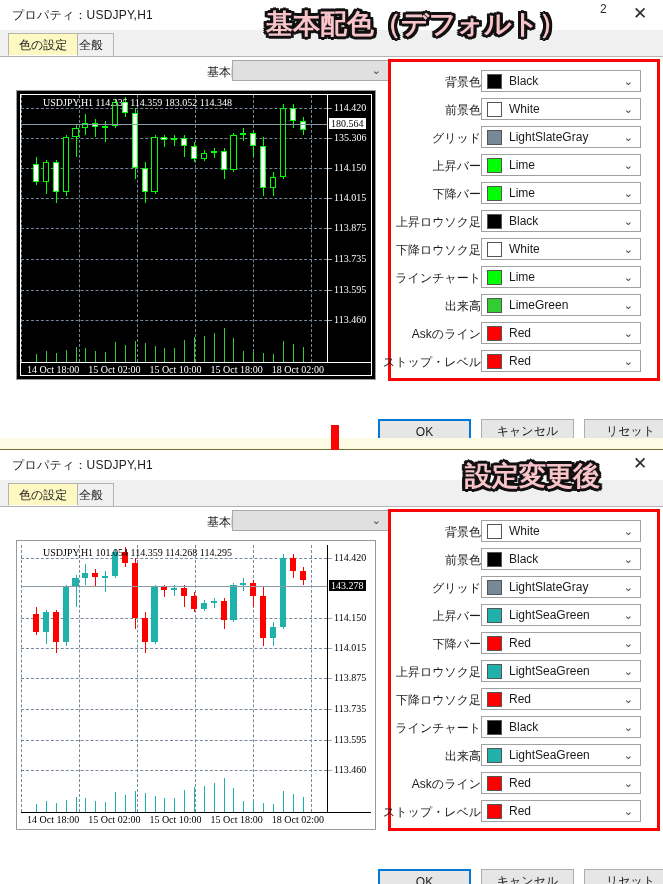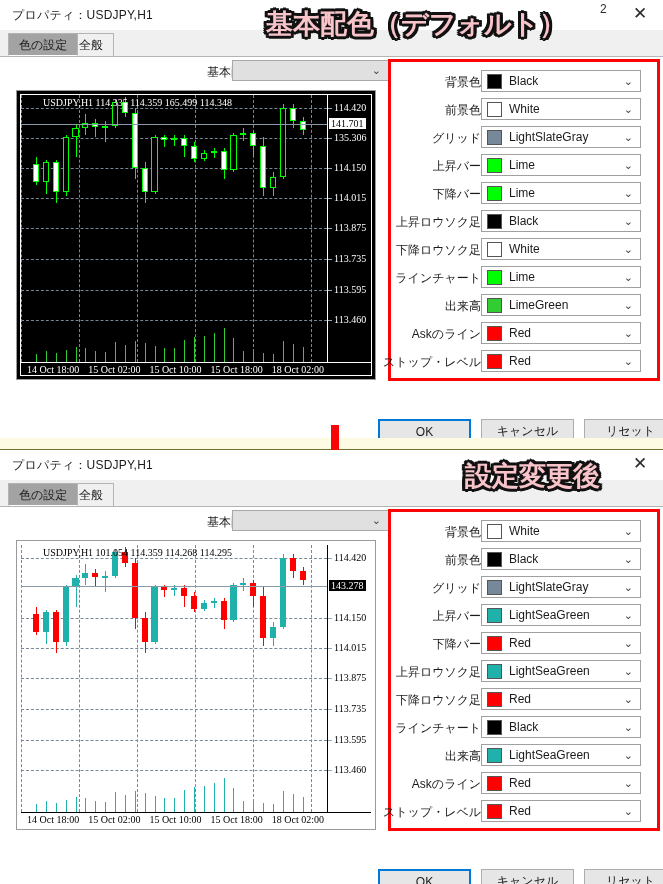--- a/index.html
+++ b/index.html
@@ -14,21 +14,21 @@
   #panel-divider{position:absolute;left:0;top:438px;width:663px;height:12px;background:#fdfbe4;border-bottom:1px solid #707030;box-sizing:border-box;}
   #panel-bottom{top:450px;height:434px;}
 
   .titlebar{position:relative;height:30px;background:#ffffff;}
   .title-text{position:absolute;left:12px;top:7px;font-size:12px;color:#1a1a1a;letter-spacing:.2px;}
   .close-btn{position:absolute;right:10px;top:3px;width:26px;height:22px;line-height:22px;text-align:center;font-size:17px;color:#2b2b2b;cursor:default;}
 
   .tabstrip{position:relative;height:26px;background:#f0f0f0;border-bottom:1px solid #b4b4b4;}
   .tab{position:absolute;top:3px;height:23px;box-sizing:border-box;font-size:12px;color:#1a1a1a;
        padding:3px 10px 0 10px;border:1px solid #b4b4b4;border-bottom:none;}
-  .tab.active{background:#a3a3a3;border-bottom:1px solid #ffffff;z-index:2;}
+  .tab.active{background:#fef9c3;border-bottom:1px solid #ffffff;z-index:2;}
   .tab.inactive{background:#f0f0f0;}
   .tab-1{left:8px;}
   .tab-2{left:68px;}
 
   .body-area{position:relative;background:#ffffff;height:100%;}
 
   .scheme-row{position:absolute;left:0;top:0;width:390px;height:30px;padding-left:43px;}
   .scheme-label{position:absolute;right:166px;top:7px;font-size:12px;color:#1a1a1a;}
   .scheme-select{position:absolute;left:232px;top:3px;width:158px;height:21px;
     background:#e0e0e0;border:1px solid #a8a8a8;box-sizing:border-box;}
@@ -223,28 +223,28 @@
             <div class="pricetick" style="left: 307px; top: 102.574px;"></div>
             <div class="pricelbl" style="left: 313px; top: 96.5735px;">114.015</div>
             <div class="pricetick" style="left: 307px; top: 133.456px;"></div>
             <div class="pricelbl" style="left: 313px; top: 127.456px;">113.875</div>
             <div class="pricetick" style="left: 307px; top: 164.338px;"></div>
             <div class="pricelbl" style="left: 313px; top: 158.338px;">113.735</div>
             <div class="pricetick" style="left: 307px; top: 195.221px;"></div>
             <div class="pricelbl" style="left: 313px; top: 189.221px;">113.595</div>
             <div class="pricetick" style="left: 307px; top: 225px;"></div>
             <div class="pricelbl" style="left: 313px; top: 219px;">113.460</div>
-            <div class="curprice" style="left: 308px; top: 23.1176px;">141.701</div>
+            <div class="curprice" style="left: 308px; top: 23.1176px;">180.564</div>
             <div class="axisline" style="left: 0px; top: 267px; width: 352px;"></div>
             <div class="timelbl" style="left: 6px; top: 269px;">14 Oct 18:00</div>
             <div class="timelbl" style="left: 67.2px; top: 269px;">15 Oct 02:00</div>
             <div class="timelbl" style="left: 128.4px; top: 269px;">15 Oct 10:00</div>
             <div class="timelbl" style="left: 189.6px; top: 269px;">15 Oct 18:00</div>
             <div class="timelbl" style="left: 250.8px; top: 269px;">18 Oct 02:00</div>
-            <div class="ohlc">USDJPY,H1  114.335 114.359 165.499 114.348</div>
+            <div class="ohlc">USDJPY,H1  114.335 114.359 183.052 114.348</div>
           </div>
         </div>
       </div>
     <div class="settings-box" style="left: 388px; top: 2px; width: 272px; height: 322px;">
         <div class="srow" style="top: 6px;">
           <div class="slabel">背景色：</div>
           <div class="sselect">
             <div class="swatch" style="background: rgb(0, 0, 0);"></div>
             <div class="sname">Black</div>
             <div class="schev">⌄</div>

